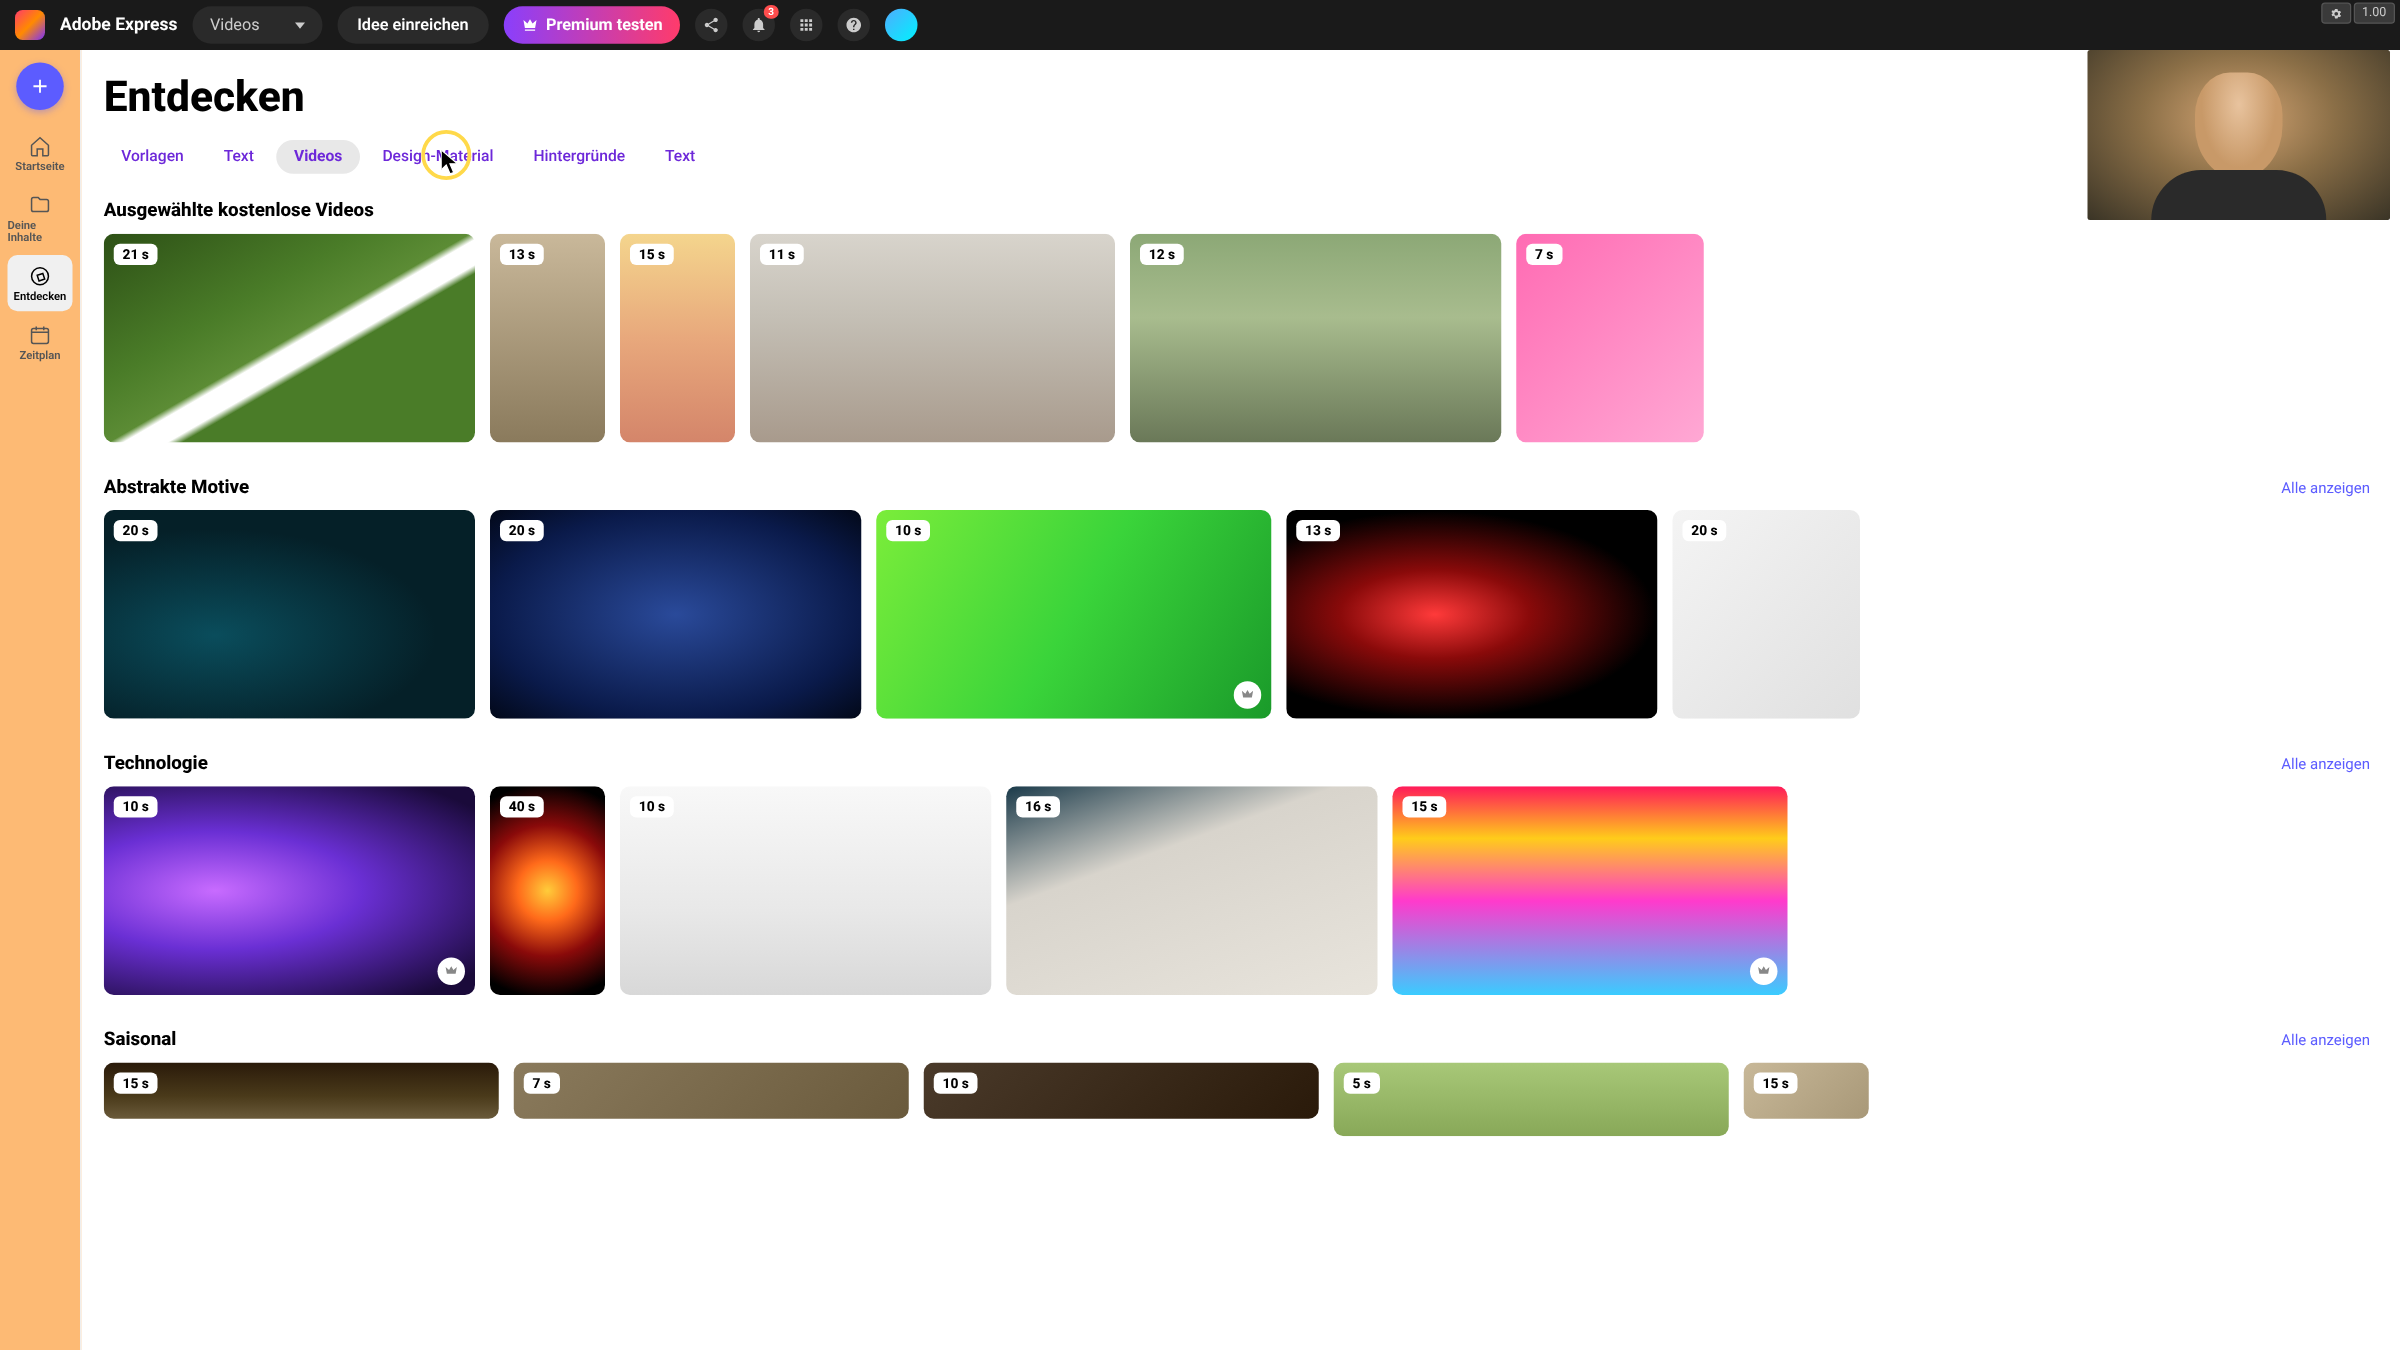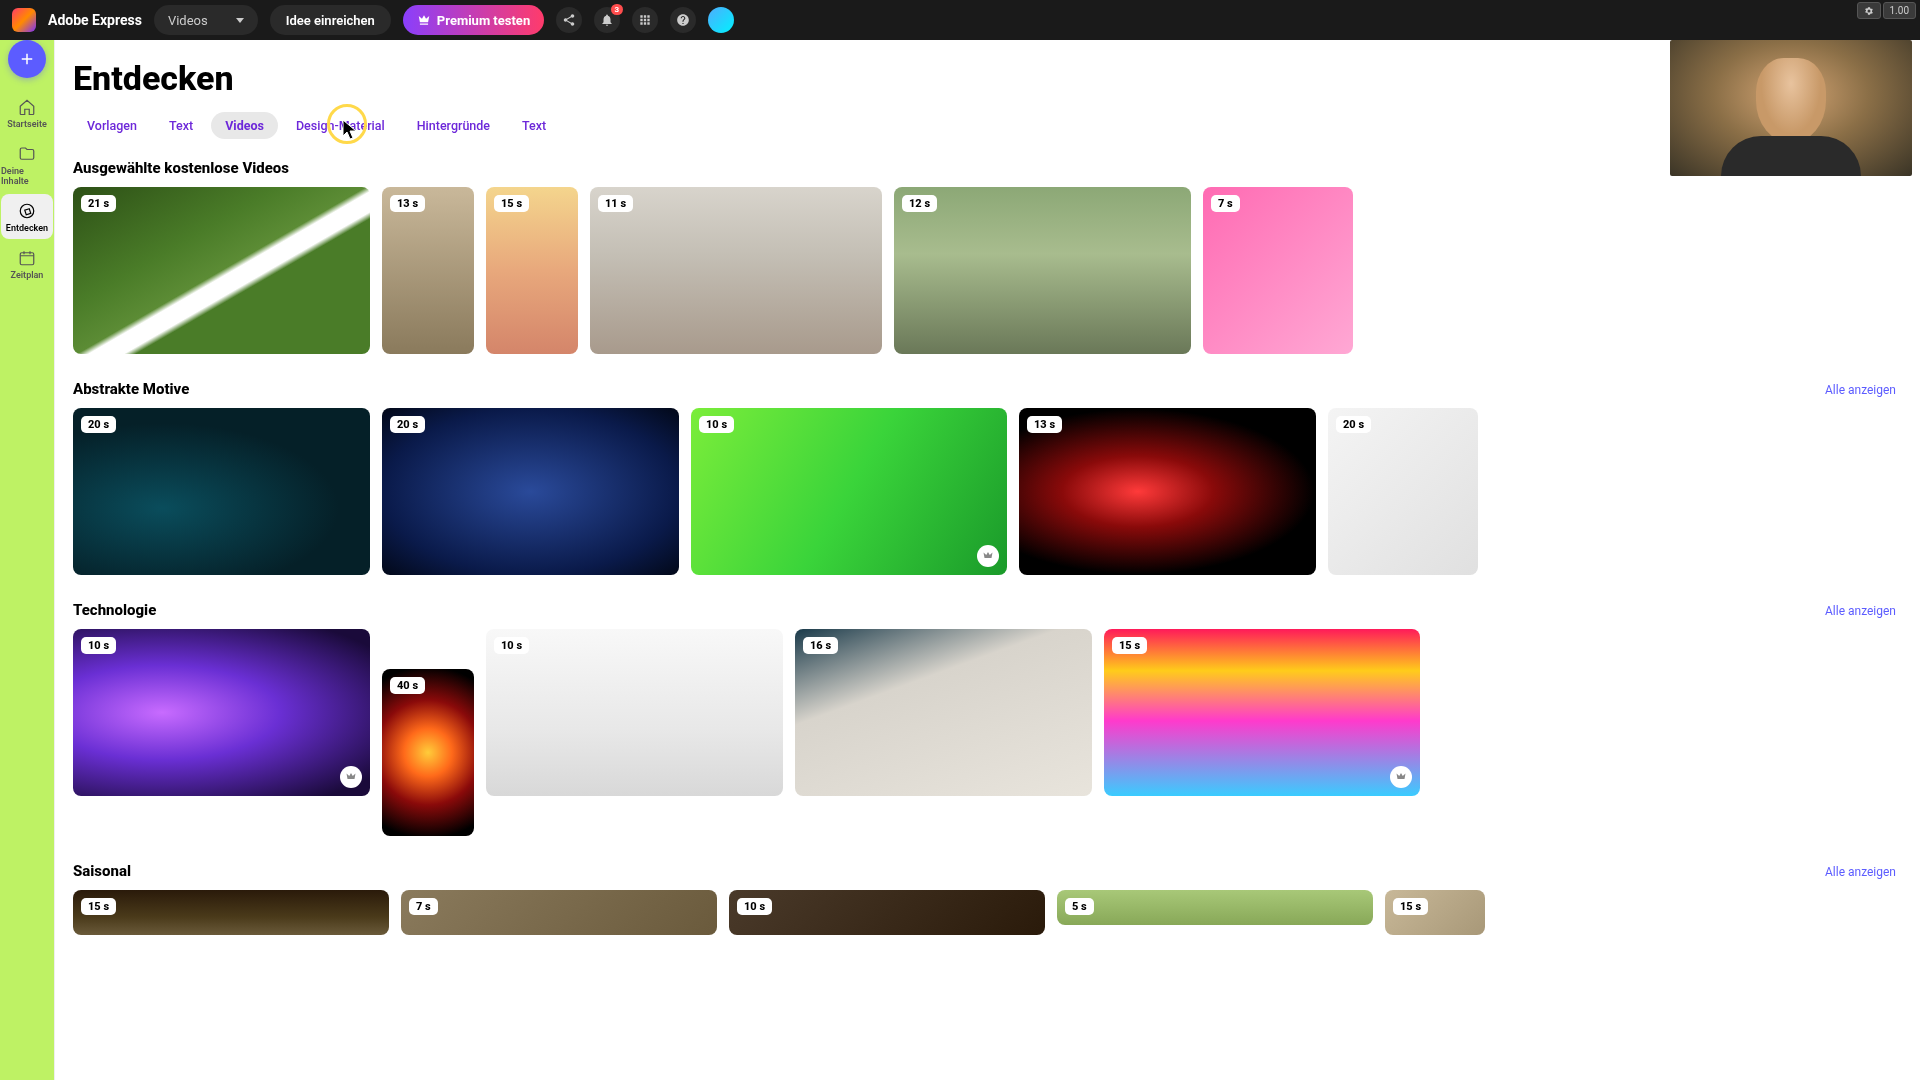--- a/index.html
+++ b/index.html
@@ -22,21 +22,21 @@
 .badge { position: absolute; top: -3px; right: -3px; background: #ff4d4d; color: #fff; font-size: 8px; font-weight: 700; border-radius: 8px; padding: 1px 4px; }
 .avatar { width: 26px; height: 26px; border-radius: 50%; background: linear-gradient(135deg,#4facfe,#00f2fe); cursor: pointer; }
 
 
 .overlay-ctrl { position: absolute; top: 2px; right: 4px; display: flex; gap: 2px; z-index: 50; }
 .overlay-ctrl .oc { background: #3a3a3a; color: #ccc; font-size: 10px; padding: 2px 6px; border-radius: 3px; border: 1px solid #555; display: flex; align-items: center; gap: 3px; }
 .overlay-ctrl svg { width: 10px; height: 10px; fill: #ccc; }
 
 
 .shell { display: flex; height: calc(100vh - 40px); }
-.sidebar { width: 55px; background: #bef264; display: flex; flex-direction: column; align-items: center; padding-top: 0; gap: 2px; border-right: 1px solid #eee; }
+.sidebar { width: 65px; background: #fdba74; display: flex; flex-direction: column; align-items: center; padding-top: 10px; gap: 2px; border-right: 1px solid #eee; }
 .fab { width: 38px; height: 38px; border-radius: 50%; background: #5c5cff; display: flex; align-items: center; justify-content: center; cursor: pointer; margin-bottom: 10px; box-shadow: 0 2px 6px rgba(92,92,255,.4); }
 .fab svg { width: 18px; height: 18px; fill: #fff; }
 .navitem { width: 52px; padding: 8px 0 6px; display: flex; flex-direction: column; align-items: center; gap: 3px; cursor: pointer; border-radius: 8px; color: #555; }
 .navitem.active { background: #f0f0f0; color: #000; }
 .navitem svg { width: 18px; height: 18px; fill: none; stroke: currentColor; stroke-width: 1.6; }
 .navitem span { font-size: 9px; font-weight: 600; }
 
 
 .main { flex: 1; overflow-y: auto; overflow-x: hidden; padding: 18px 0 0 18px; position: relative; }
 .page-title { font-size: 34px; font-weight: 800; margin-bottom: 14px; }
@@ -225,21 +225,21 @@
     </div>
     <div class="row" id="row-tech">
         <div class="card" style="width: 297px; height: 167px; background: radial-gradient(at 30% 50%, rgb(200, 107, 255) 0%, rgb(106, 47, 212) 40%, rgb(26, 10, 58) 90%);">
           <div class="dur">10 s</div>
           <div class="premium-mark">
             <svg viewBox="0 0 24 24">
               <path d="M5 16L3 5l5.5 5L12 4l3.5 6L21 5l-2 11H5z"></path>
             </svg>
           </div>
         </div>
-        <div class="card" style="width: 92px; height: 167px; background: radial-gradient(circle, rgb(255, 204, 58) 0%, rgb(255, 106, 26) 25%, rgb(138, 10, 10) 55%, rgb(0, 0, 0) 90%); margin-top: 40px;">
+        <div class="card" style="width: 92px; height: 167px; background: radial-gradient(circle, rgb(255, 204, 58) 0%, rgb(255, 106, 26) 25%, rgb(138, 10, 10) 55%, rgb(0, 0, 0) 90%);">
           <div class="dur">40 s</div>
         </div>
         <div class="card" style="width: 297px; height: 167px; background: linear-gradient(rgb(248, 248, 248) 0%, rgb(232, 232, 232) 60%, rgb(216, 216, 216) 100%);">
           <div class="dur">10 s</div>
         </div>
         <div class="card" style="width: 297px; height: 167px; background: linear-gradient(160deg, rgb(26, 58, 74) 0%, rgb(216, 212, 204) 35%, rgb(232, 228, 220) 100%);">
           <div class="dur">16 s</div>
         </div>
         <div class="card" style="width: 316px; height: 167px; background: linear-gradient(rgb(255, 26, 90) 0%, rgb(255, 204, 26) 25%, rgb(255, 58, 204) 55%, rgb(58, 204, 255) 100%);">
           <div class="dur">15 s</div>
@@ -258,21 +258,21 @@
     <div class="row" id="row-seasonal" style="margin-bottom:0">
         <div class="card" style="width: 316px; height: 45px; background: linear-gradient(rgb(42, 26, 10) 0%, rgb(74, 58, 26) 60%, rgb(106, 90, 58) 100%);">
           <div class="dur">15 s</div>
         </div>
         <div class="card" style="width: 316px; height: 45px; background: linear-gradient(135deg, rgb(138, 122, 92), rgb(106, 90, 60));">
           <div class="dur">7 s</div>
         </div>
         <div class="card" style="width: 316px; height: 45px; background: linear-gradient(135deg, rgb(74, 58, 42), rgb(42, 26, 10));">
           <div class="dur">10 s</div>
         </div>
-        <div class="card" style="width: 316px; height: 35px; background: linear-gradient(rgb(168, 200, 120) 0%, rgb(136, 168, 88) 100%);">
+        <div class="card" style="width: 316px; height: 59px; background: linear-gradient(rgb(168, 200, 120) 0%, rgb(136, 168, 88) 100%);">
           <div class="dur">5 s</div>
         </div>
         <div class="card" style="width: 100px; height: 45px; background: linear-gradient(135deg, rgb(200, 184, 152), rgb(168, 152, 120));">
           <div class="dur">15 s</div>
         </div>
       </div>
   </div>
 </div>
 
 </body></html>

